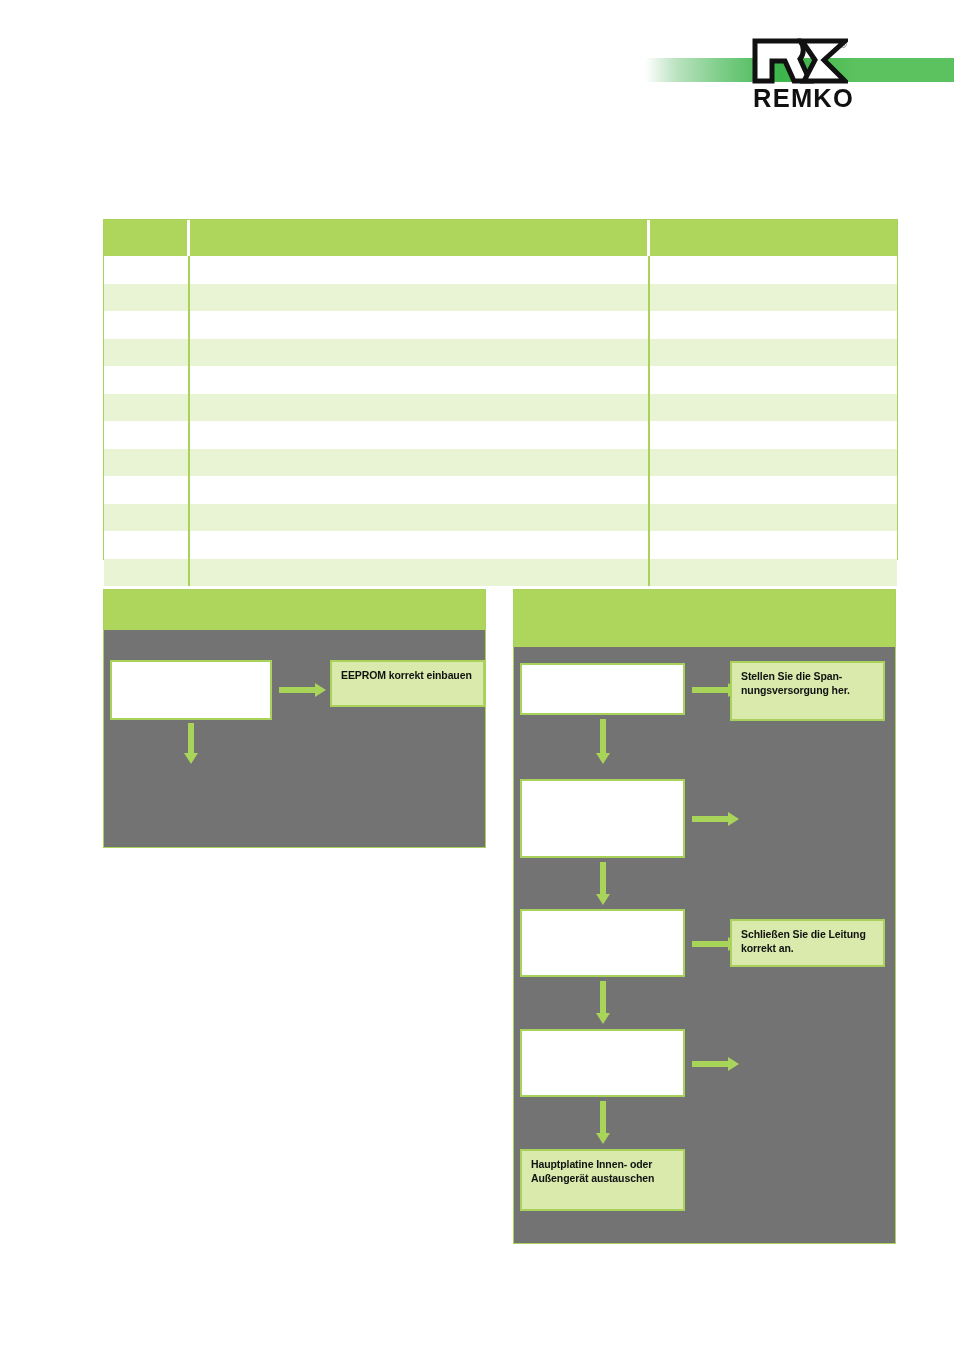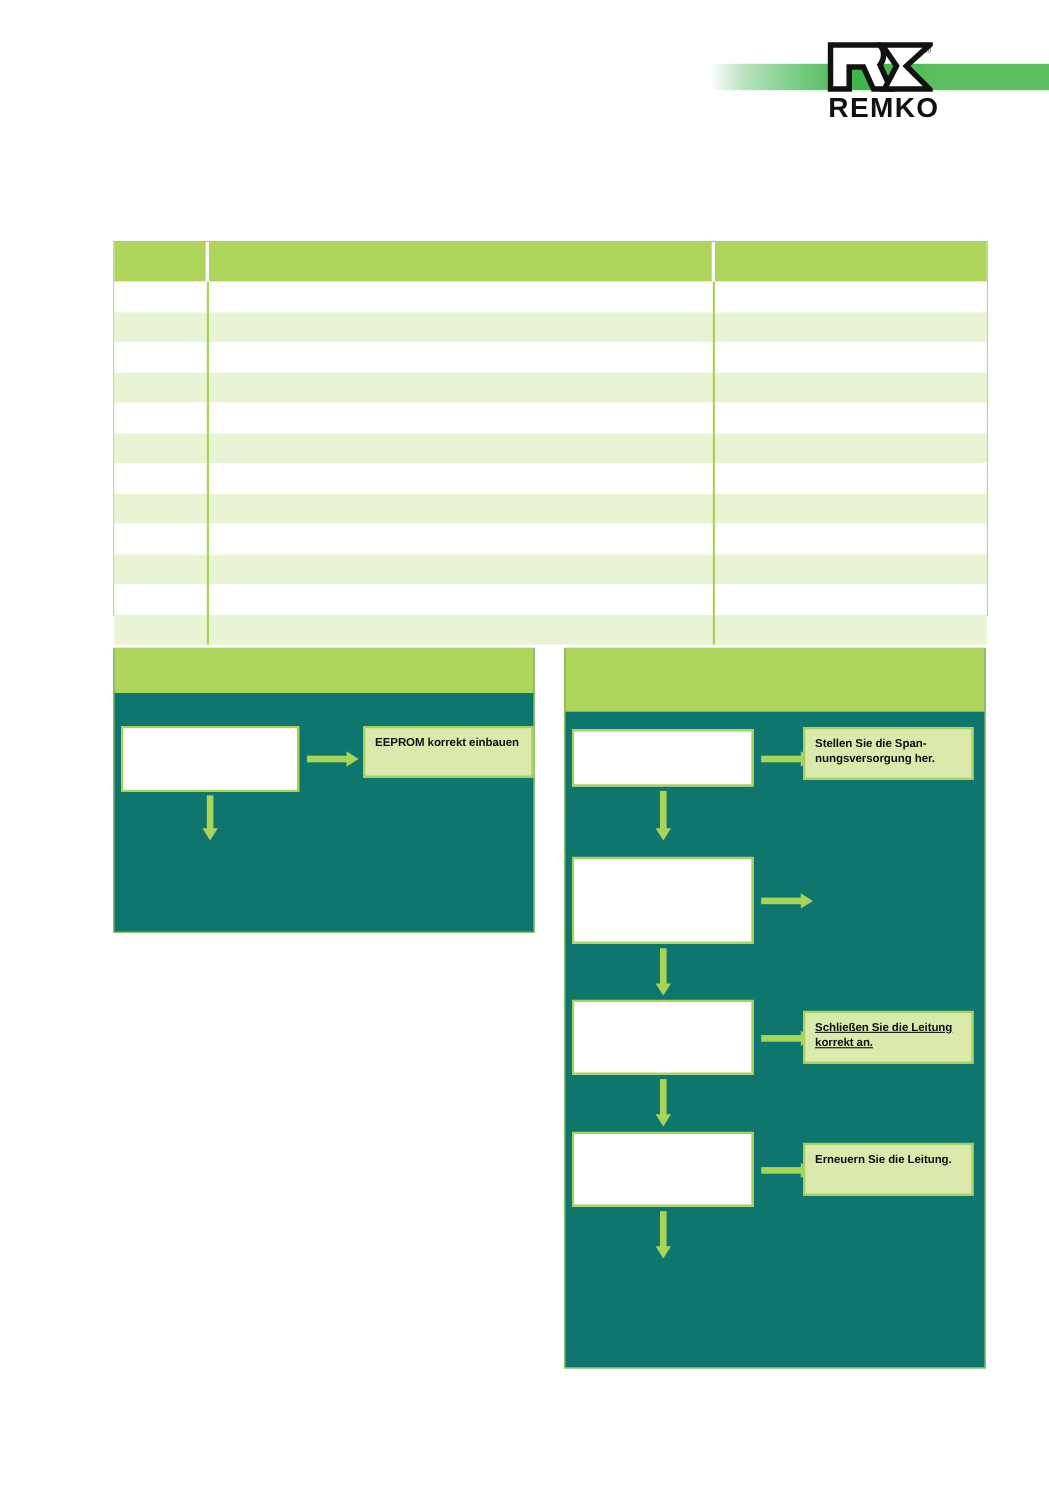--- a/index.html
+++ b/index.html
@@ -45,21 +45,21 @@
   .tbl-header-row .cell.c3{flex:1;}
   .tbl-row{display:flex;height:27.5px;}
   .tbl-row.odd{background:#ffffff;}
   .tbl-row.even{background:#e9f4d5;}
   .tbl-row .cell{height:100%;box-sizing:border-box;font-size:9px;color:#333;padding:3px 5px;}
   .tbl-row .cell.c1{width:86px;border-right:2px solid #a9d25a;}
   .tbl-row .cell.c2{width:460px;border-right:2px solid #a9d25a;}
   .tbl-row .cell.c3{flex:1;}
 
   
-  .panel{position:absolute;border:1px solid #a9d25a;box-sizing:border-box;background:#0f766e;}
+  .panel{position:absolute;border:1px solid #a9d25a;box-sizing:border-box;background:#737373;}
   .panel-head{background:#aed55c;width:100%;box-sizing:border-box;
               font-size:10px;color:#ffffff;padding:4px 8px;font-weight:bold;}
 
   #panel-left{left:103px;top:589px;width:383px;height:259px;}
   #panel-left .panel-head{height:40px;}
 
   #panel-right{left:513px;top:589px;width:383px;height:655px;}
   #panel-right .panel-head{height:57px;}
 
   .flow-area{position:relative;width:100%;}
@@ -198,21 +198,21 @@
 
 <div id="panel-right" class="panel">
   <div class="panel-head"></div>
   <div class="flow-area" style="height:597px;">
 
     <div class="cond-box" style="left:6px;top:16px;width:165px;height:52px;"></div>
     <div class="arrow-right" style="left:178px;top:36px;width:48px;">
       <div class="shaft" style="width:38px;"></div>
       <div class="head" style="left:36px;"></div>
     </div>
-    <div class="act-box" style="left:216px;top:14px;width:155px;height:48px;">Stellen Sie die Span- nungsversorgung her.</div>
+    <div class="act-box" style="left:216px;top:14px;width:155px;height:60px;">Stellen Sie die Span- nungsversorgung her.</div>
 
     <div class="arrow-down" style="left:82px;top:72px;height:46px;">
       <div class="shaft" style="height:36px;"></div>
       <div class="head" style="top:34px;"></div>
     </div>
 
     <div class="cond-box" style="left:6px;top:132px;width:165px;height:79px;"></div>
     <div class="arrow-right" style="left:178px;top:165px;width:48px;">
       <div class="shaft" style="width:38px;"></div>
       <div class="head" style="left:36px;"></div>
@@ -221,33 +221,33 @@
     <div class="arrow-down" style="left:82px;top:215px;height:44px;">
       <div class="shaft" style="height:34px;"></div>
       <div class="head" style="top:32px;"></div>
     </div>
 
     <div class="cond-box" style="left:6px;top:262px;width:165px;height:68px;"></div>
     <div class="arrow-right" style="left:178px;top:290px;width:48px;">
       <div class="shaft" style="width:38px;"></div>
       <div class="head" style="left:36px;"></div>
     </div>
-    <div class="act-box" style="left:216px;top:272px;width:155px;height:48px;text-decoration:underline;">Schließen Sie die Leitung korrekt an.</div>
+    <div class="act-box" style="left:216px;top:272px;width:155px;height:48px;">Schließen Sie die Leitung korrekt an.</div>
 
     <div class="arrow-down" style="left:82px;top:334px;height:44px;">
       <div class="shaft" style="height:34px;"></div>
       <div class="head" style="top:32px;"></div>
     </div>
 
     <div class="cond-box" style="left:6px;top:382px;width:165px;height:68px;"></div>
     <div class="arrow-right" style="left:178px;top:410px;width:48px;">
       <div class="shaft" style="width:38px;"></div>
       <div class="head" style="left:36px;"></div>
     </div>
-    <div class="act-box" style="left:216px;top:392px;width:155px;height:48px;">Erneuern Sie die Leitung.</div>
 
     <div class="arrow-down" style="left:82px;top:454px;height:44px;">
       <div class="shaft" style="height:34px;"></div>
       <div class="head" style="top:32px;"></div>
     </div>
 
+    <div class="act-box" style="left:6px;top:502px;width:165px;height:62px;">Hauptplatine Innen- oder Außengerät austauschen</div>
   </div>
 </div>
 
 </body></html>

